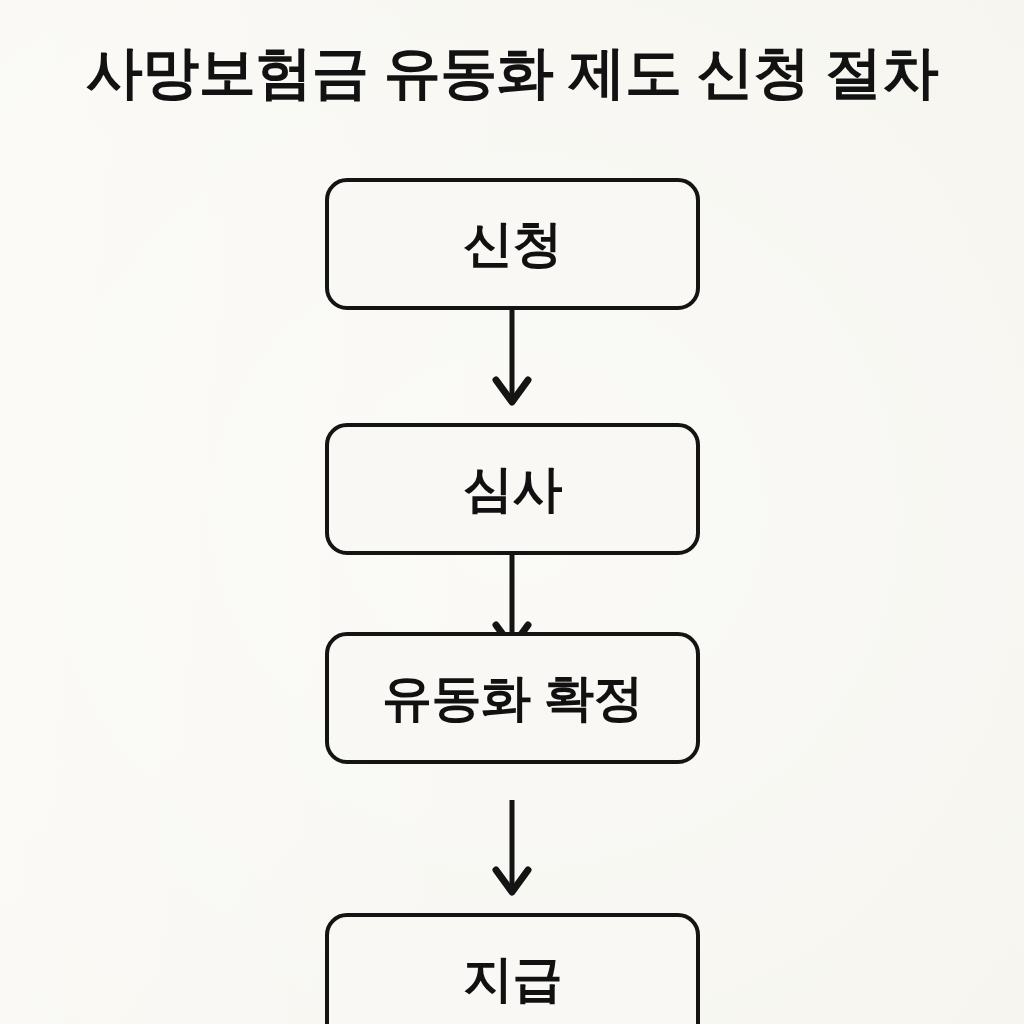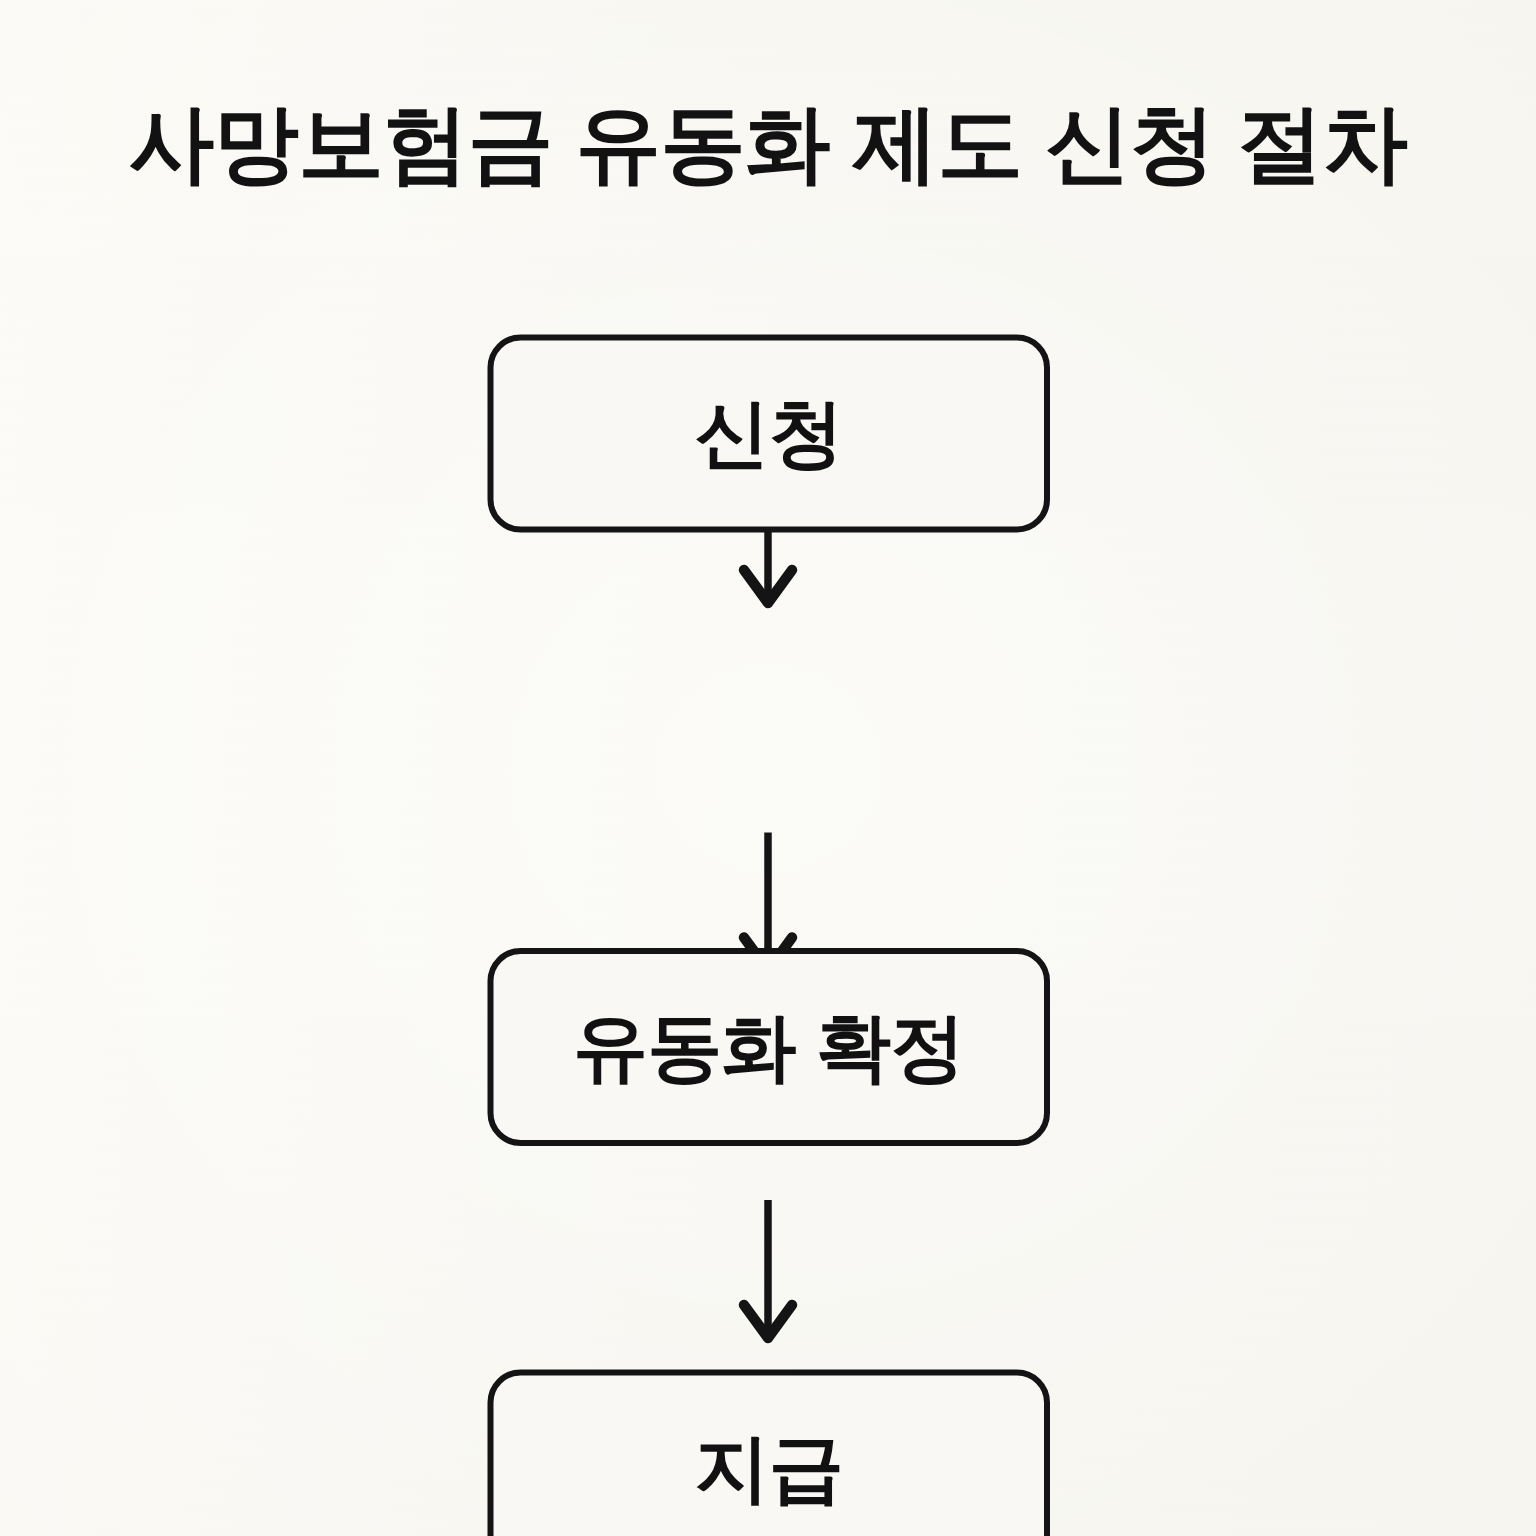--- a/index.html
+++ b/index.html
@@ -42,21 +42,20 @@
     top: 44px;
     width: 1024px;
     text-align: center;
     font-size: 57px;
     font-weight: 700;
     letter-spacing: -0.5px;
     color: #121212;
     line-height: 1.0;
     white-space: nowrap;
     z-index: 3;
-    margin-top: 24px;
   }
 
   .node {
     position: absolute;
     left: 325px;
     width: 375px;
     height: 132px;
     box-sizing: border-box;
     border: 4px solid #141414;
     border-radius: 22px;
@@ -69,21 +68,21 @@
 
   .node-label {
     font-size: 50px;
     font-weight: 700;
     color: #111111;
     letter-spacing: -0.5px;
     line-height: 1;
     white-space: nowrap;
   }
 
-  #node-0 { top: 178px; margin-top: 45px; }
+  #node-0 { top: 178px; }
   #node-1 { top: 423px; }
   #node-2 { top: 632px; }
   #node-3 { top: 913px; height: 132px; }
 
   .connector {
     position: absolute;
     left: 466px;
     width: 92px;
     height: 116px;
     z-index: 1;
@@ -104,20 +103,23 @@
     <span class="node-label">신청</span>
   </div>
 
   <div class="connector" id="connector-0">
     <svg width="92" height="116" viewBox="0 0 92 116" xmlns="http://www.w3.org/2000/svg">
       <line x1="46" y1="3" x2="46" y2="96" stroke="#141414" stroke-width="5" stroke-linecap="butt"></line>
       <polyline points="30,73 46,95 62,73" fill="none" stroke="#141414" stroke-width="7" stroke-linecap="round" stroke-linejoin="round"></polyline>
     </svg>
   </div>
 
+  <div class="node" id="node-1">
+    <span class="node-label">심사</span>
+  </div>
 
   <div class="connector" id="connector-1">
     <svg width="92" height="116" viewBox="0 0 92 116" xmlns="http://www.w3.org/2000/svg">
       <line x1="46" y1="3" x2="46" y2="96" stroke="#141414" stroke-width="5" stroke-linecap="butt"></line>
       <polyline points="30,73 46,95 62,73" fill="none" stroke="#141414" stroke-width="7" stroke-linecap="round" stroke-linejoin="round"></polyline>
     </svg>
   </div>
 
   <div class="node" id="node-2">
     <span class="node-label">유동화 확정</span>

